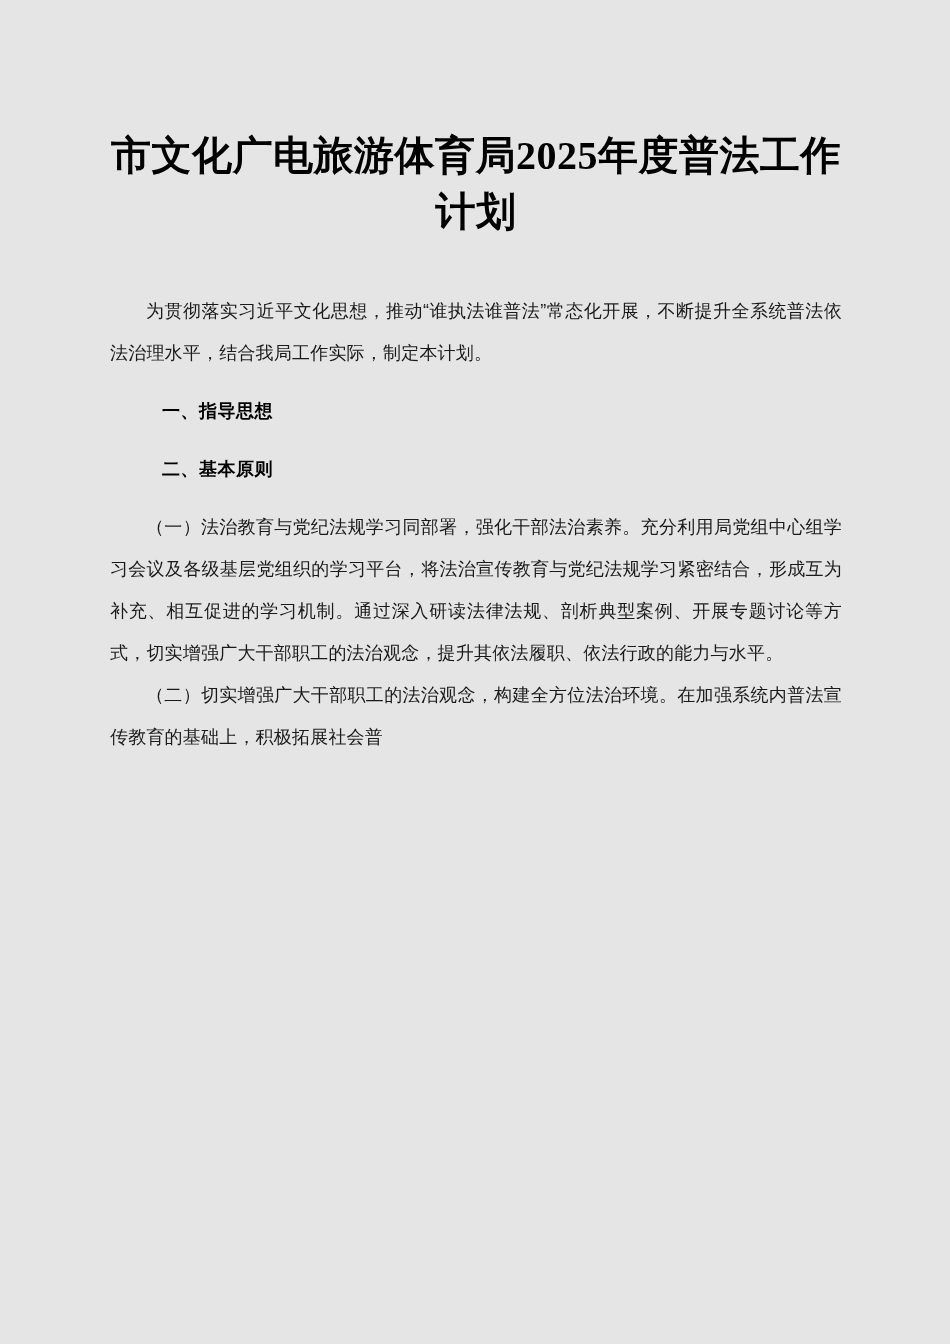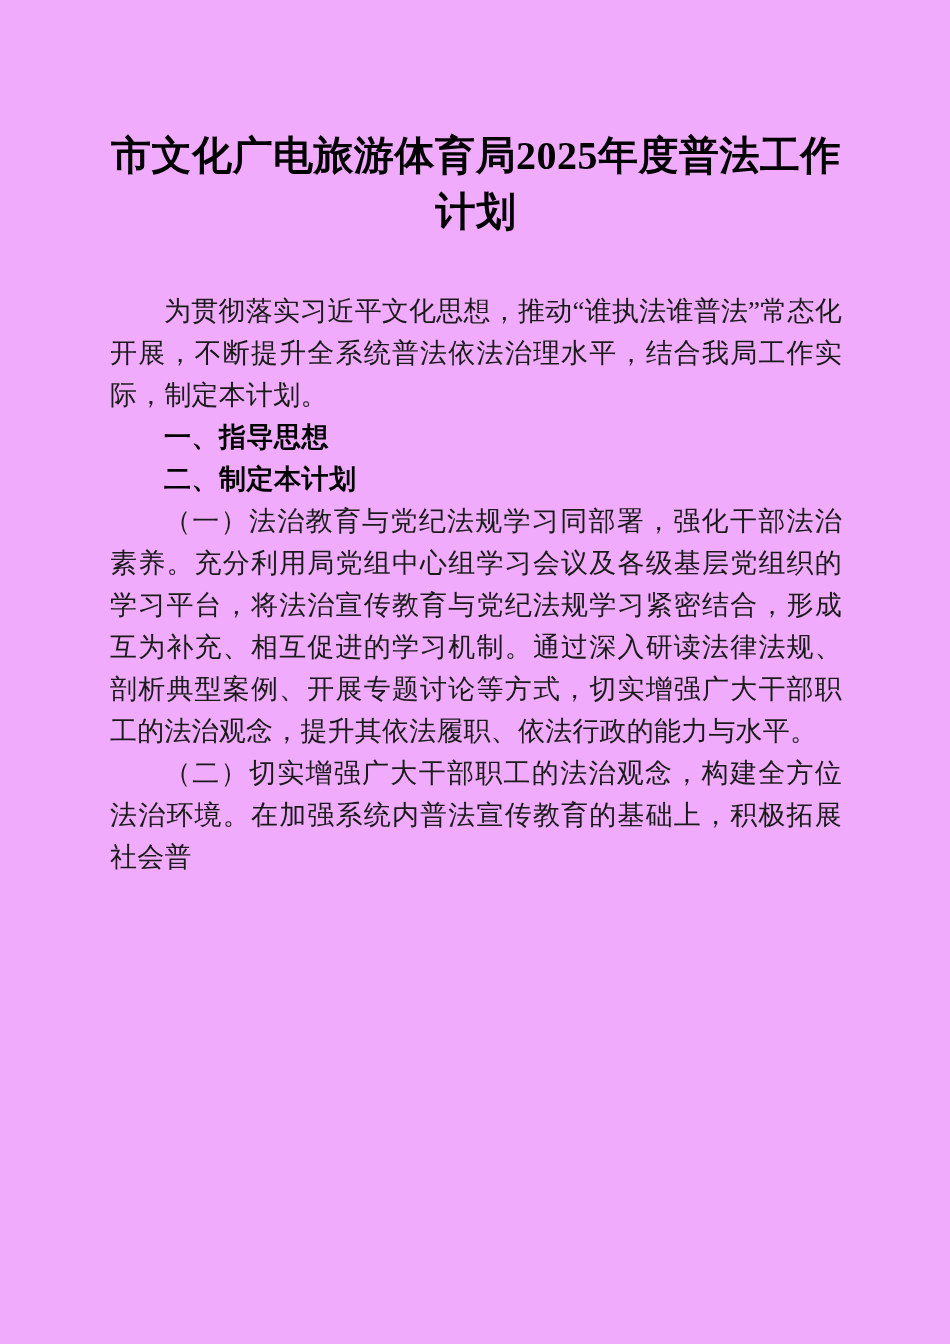--- a/index.html
+++ b/index.html
@@ -13,21 +13,21 @@
     overflow: hidden;
     font-family: "Liberation Serif", "DejaVu Serif", serif;
     color: #000000;
     -webkit-font-smoothing: antialiased;
   }
 
   .page {
     position: relative;
     width: 950px;
     height: 1344px;
-    background: #f0abfc;
+    background: #e5e5e5;
     box-sizing: border-box;
     padding: 0;
   }
 
   .content {
     position: absolute;
     left: 110px;
     top: 0;
     width: 732px;
   }
@@ -44,38 +44,38 @@
     letter-spacing: 0.5px;
     color: #000;
     padding-top: 128px;
     word-break: break-all;
   }
 
   
   .para {
     margin: 0;
     padding: 0;
-    font-family: Liberation Serif, serif;
-    font-size: 27px;
+    font-family: Liberation Sans, sans-serif;
+    font-size: 18px;
     line-height: 42px;
     text-align: justify;
     text-justify: inter-ideograph;
     text-indent: 2em;
     letter-spacing: 0.2px;
     color: #1a1a1a;
     word-break: break-all;
   }
 
   
   .heading {
-    margin: 0;
+    margin: 16px;
     padding: 0;
     font-family: "Liberation Sans", "DejaVu Sans", sans-serif;
     font-weight: 700;
-    font-size: 27px;
+    font-size: 18px;
     line-height: 42px;
     text-indent: 2em;
     letter-spacing: 0.5px;
     color: #000;
   }
 
   .spacer-title-body { height: 50px; }
 </style>
 </head>
 <body>
@@ -85,20 +85,20 @@
 
     <h1 class="doc-title">市文化广电旅游体育局2025年度普法工作计划</h1>
 
     <div class="spacer-title-body"></div>
 
     <p class="para">为贯彻落实习近平文化思想，推动“谁执法谁普法”常态化开展，不断提升全系统普法依法治理水平，结合我局工作实际，制定本计划。</p>
 
     <h2 class="heading">一、指导思想</h2>
 
 
-    <h2 class="heading">二、制定本计划</h2>
+    <h2 class="heading">二、基本原则</h2>
 
     <p class="para">（一）法治教育与党纪法规学习同部署，强化干部法治素养。充分利用局党组中心组学习会议及各级基层党组织的学习平台，将法治宣传教育与党纪法规学习紧密结合，形成互为补充、相互促进的学习机制。通过深入研读法律法规、剖析典型案例、开展专题讨论等方式，切实增强广大干部职工的法治观念，提升其依法履职、依法行政的能力与水平。</p>
 
     <p class="para">（二）切实增强广大干部职工的法治观念，构建全方位法治环境。在加强系统内普法宣传教育的基础上，积极拓展社会普</p>
 
   </div>
 </div>
 
 </body></html>

